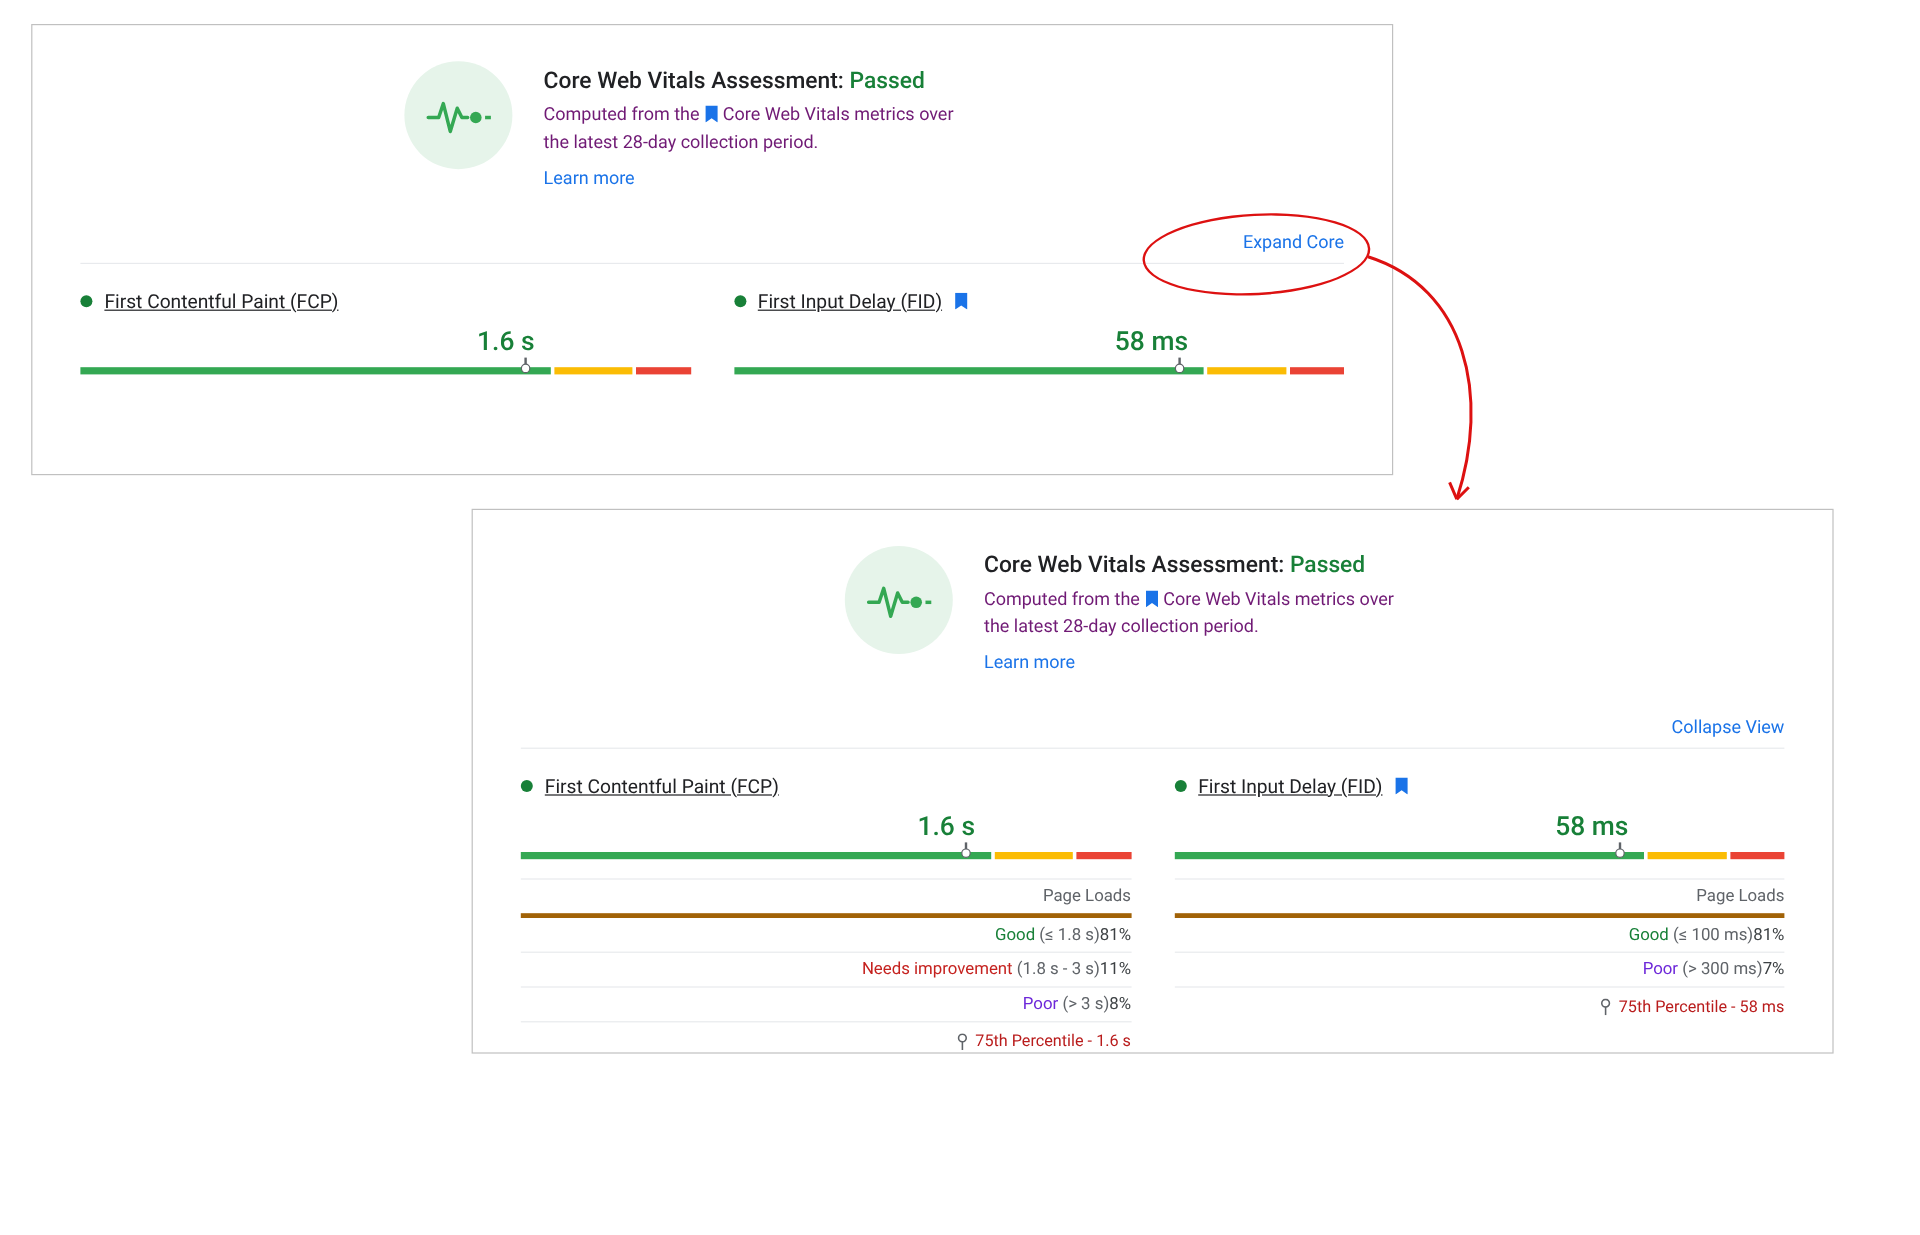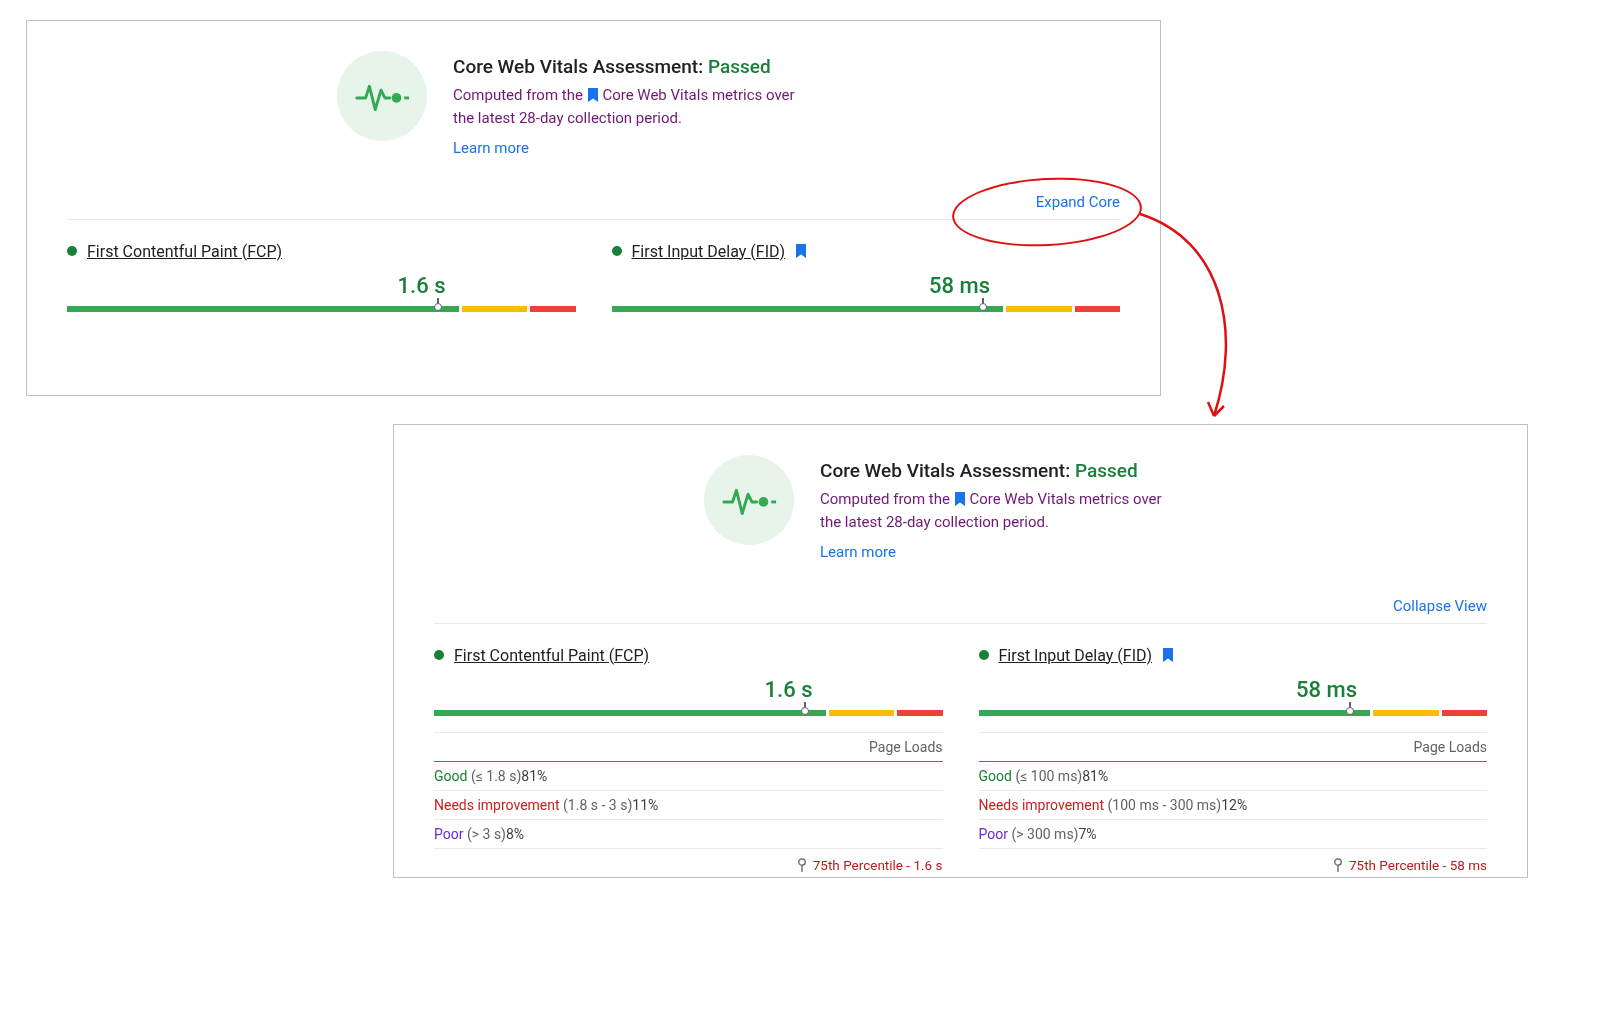--- a/index.html
+++ b/index.html
@@ -48,22 +48,22 @@
     .seg-green { background: #34a853; }
     .seg-orange { background: #fbbc04; }
     .seg-red { background: #ea4335; }
     .pointer {
       position: absolute; top: -2px; transform: translateX(-50%);
       display: flex; flex-direction: column; align-items: center;
     }
     .pointer-stem { width: 2px; height: 6px; background: #5f6368; }
     .pointer-ball { width: 8px; height: 8px; border: 1.5px solid #5f6368; border-radius: 50%; background:#fff; margin-top:-1px;}
     .tbl { margin-top: 10px; font-size: 14px; }
-    .tbl-header { text-align: right; color: #5f6368; padding: 6px 0; border-bottom: 1px solid #a16207; border-top:1px solid #e8eaed; margin-top:12px;}
-    .tbl-row { display: flex; justify-content: flex-start; padding: 6px 0; border-bottom: 1px solid #e8eaed; }
+    .tbl-header { text-align: right; color: #5f6368; padding: 6px 0; border-bottom: 4px solid #a16207; border-top:1px solid #e8eaed; margin-top:12px;}
+    .tbl-row { display: flex; justify-content: flex-end; padding: 6px 0; border-bottom: 1px solid #e8eaed; }
     .tbl-row .label { color: #5f6368; }
     .tbl-row .label .cat { font-weight: 400; }
     .cat-good { color: #188038; }
     .cat-ni { color: #c5221f; }
     .cat-poor { color: #6d28d9; }
     .tbl-row .range { color: #5f6368; }
     .tbl-row .pct { color: #3c4043; }
     .percentile-row { text-align: right; color: #b91c1c; font-size: 13.5px; margin-top: 8px; display:flex; justify-content:flex-end; align-items:center; gap:6px; }
     .pin-icon svg { width: 10px; height: 14px; display:block; }
 
@@ -262,24 +262,20 @@
             <div class="pointer-ball"></div>
         </div>
       </div>
       <div class="tbl">
         <div class="tbl-header">Page Loads</div>
         <div class="tbl-row">
           <span class="label"><span class="cat cat-good">Good</span> <span class="range">(≤ 100 ms)</span></span>
           <span class="pct">81%</span>
         </div>
         <div class="tbl-row">
-          <span class="label"><span class="cat cat-ni">Needs improvement</span> <span class="range">(100 ms - 300 ms)</span></span>
-          <span class="pct">12%</span>
-        </div>
-        <div class="tbl-row">
           <span class="label"><span class="cat cat-poor">Poor</span> <span class="range">(&gt; 300 ms)</span></span>
           <span class="pct">7%</span>
         </div>
       </div>
       <div class="percentile-row">
         <span class="pin-icon">
             <svg viewBox="0 0 10 14">
               <circle cx="5" cy="4" r="3.2" fill="none" stroke="#5f6368" stroke-width="1.3"></circle>
               <line x1="5" y1="7" x2="5" y2="14" stroke="#5f6368" stroke-width="1.3"></line>
             </svg>

